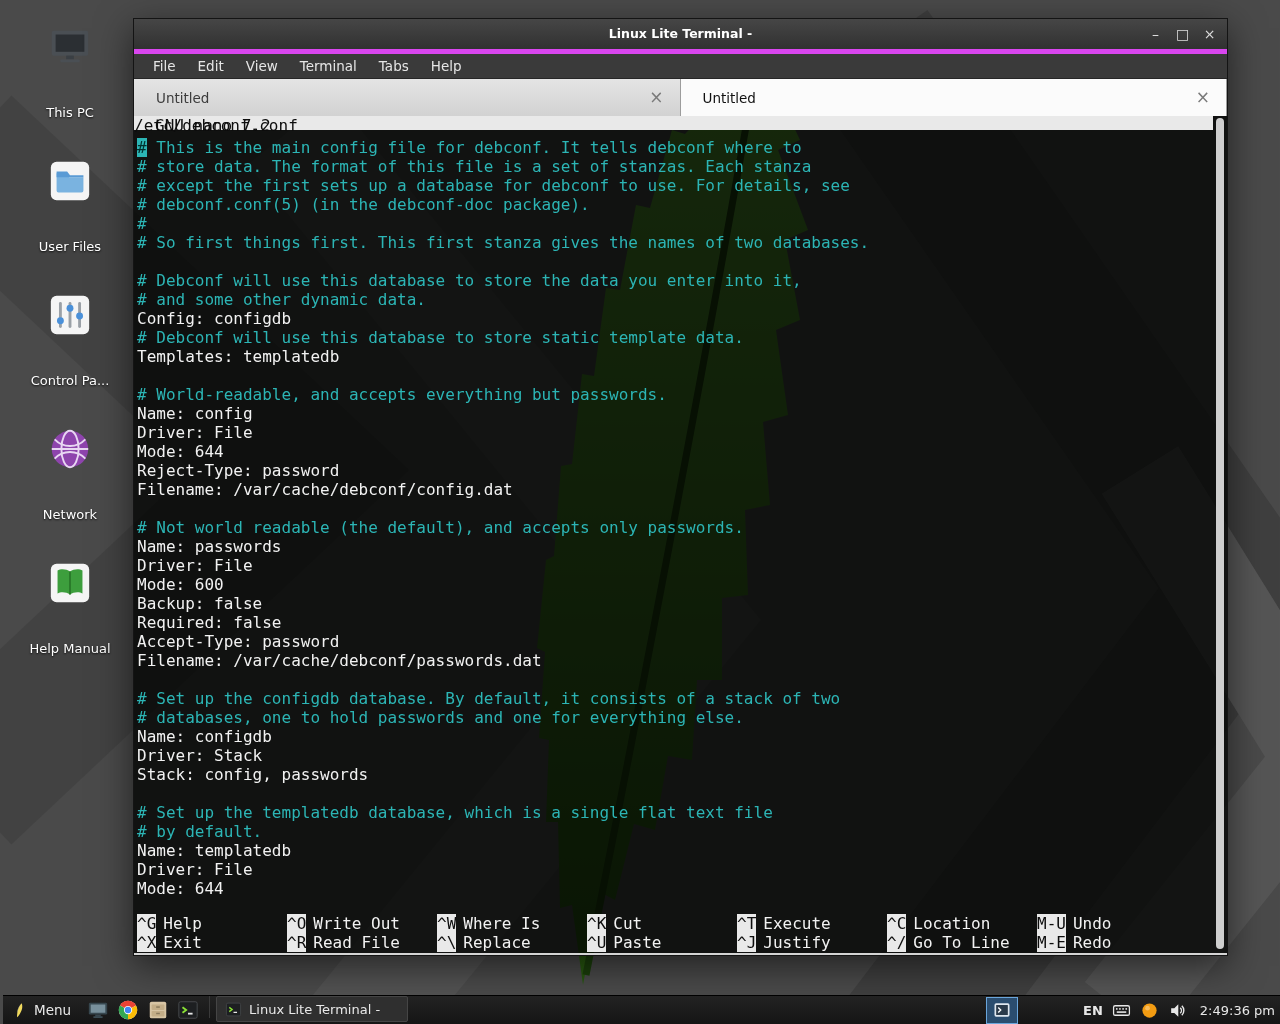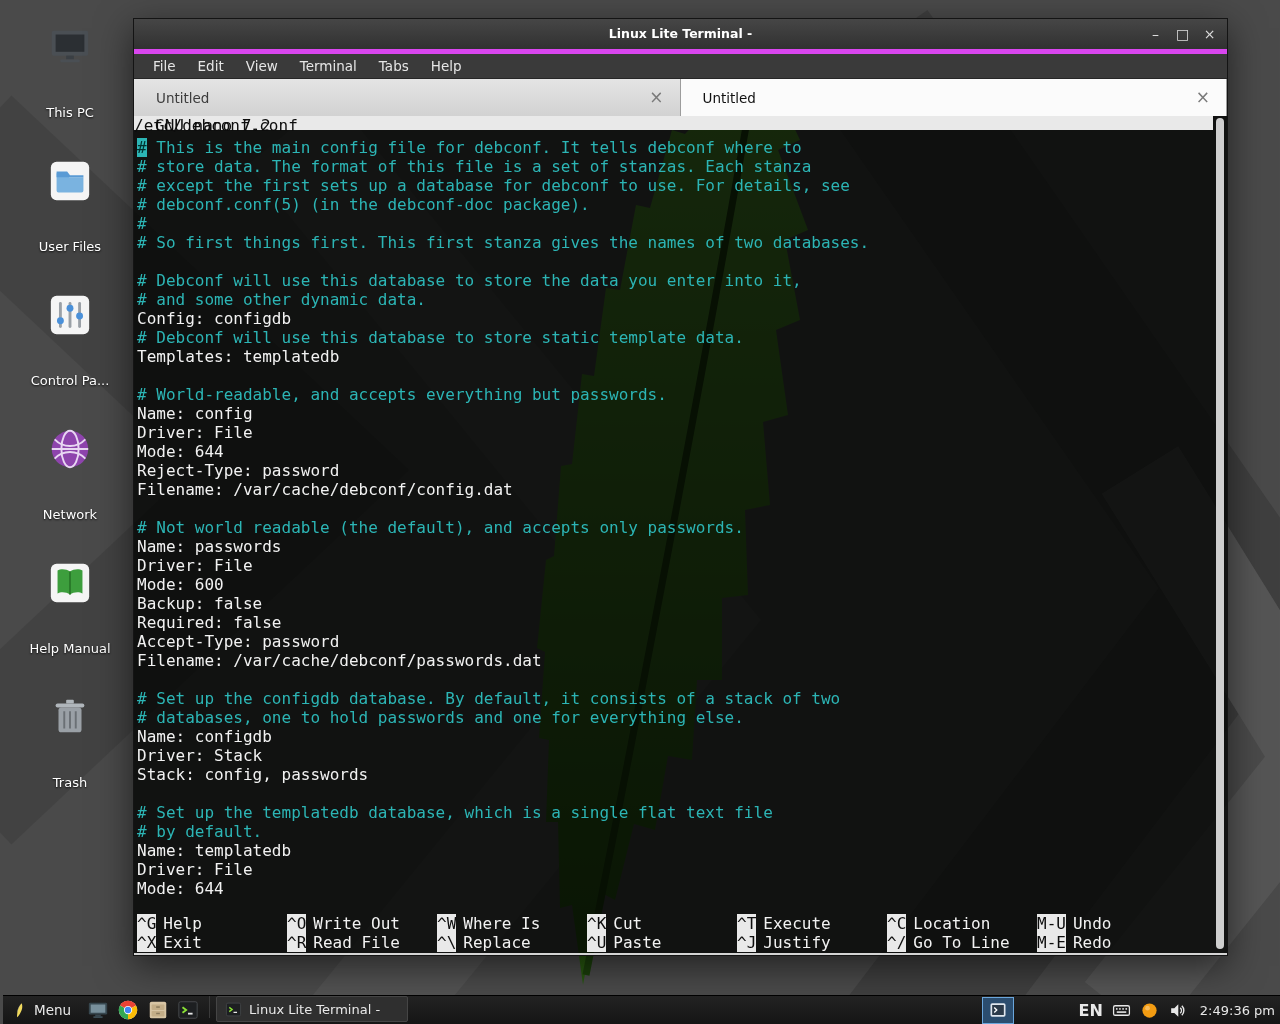--- a/index.html
+++ b/index.html
@@ -53,21 +53,21 @@
   .taskbar{position:absolute;left:3px;bottom:0;width:1280px;height:29px;background:linear-gradient(#232323,#151515);border-top:1px solid #000;display:flex;color:#e8e8e8;}
   .menu-btn{height:100%;display:flex;align-items:center;gap:7px;padding:0 12px 0 8px;cursor:pointer;}
   .menu-btn .lbl{font-size:13.5px;}
   .launchers{display:flex;align-items:center;}
   .launcher{width:28px;height:27px;display:flex;align-items:center;justify-content:center;cursor:pointer;margin:0 1px;border-radius:2px;}
   .tb-sep{width:1px;height:22px;background:#3a3a3a;margin:0 6px;}
   .task-btn{display:flex;align-items:center;gap:7px;height:26px;width:192px;background:#2f2f2f;border:1px solid #454545;border-radius:2px;padding:0 8px;font-size:13px;cursor:pointer;white-space:nowrap;overflow:hidden;}
   .tb-spacer{flex:1;}
   .tray{display:flex;align-items:center;gap:9px;padding-right:8px;}
   .tray-active{width:32px;height:27px;background:#2b4d6f;border:1px solid var(--tray_highlight,#6aa6dc);display:flex;align-items:center;justify-content:center;margin-right:56px;cursor:pointer;}
-  .tray-lang{font-size:16px;font-weight:bold;}
+  .tray-lang{font-size:13px;font-weight:bold;}
   .tray-icons{display:flex;align-items:center;gap:9px;}
   .tray-icon{display:flex;align-items:center;cursor:pointer;}
   .tray-clock{font-size:13px;margin-left:4px;white-space:nowrap;}
   .ic,.img{display:inline-flex;align-items:center;justify-content:center;}
 </style>
 </head>
 <body>
 
 <div class="screen">
 
@@ -144,35 +144,20 @@
       </div>
       <div class="dicon">
         <div class="img">
           <svg viewBox="0 0 48 48" width="46" height="46">
             <rect x="4" y="4" width="40" height="40" rx="6" fill="#f5f5f5"></rect>
             <path d="M24 12 c-4 -3 -10 -3 -13 -1 v24 c3 -2 9 -2 13 1 c4 -3 10 -3 13 -1 v-24 c-3 -2 -9 -2 -13 1 z" fill="#3d9e3d"></path>
             <line x1="24" y1="12" x2="24" y2="36" stroke="#2a7a2a" stroke-width="2"></line>
           </svg>
         </div>
         <div class="lbl">Help Manual</div>
-      </div>
-      <div class="dicon">
-        <div class="img">
-          <svg viewBox="0 0 48 48" width="46" height="46">
-            <rect x="12" y="14" width="24" height="26" rx="3" fill="#9aa0a6"></rect>
-            <g stroke="#6b7075" stroke-width="2">
-              <line x1="18" y1="18" x2="18" y2="36"></line>
-              <line x1="24" y1="18" x2="24" y2="36"></line>
-              <line x1="30" y1="18" x2="30" y2="36"></line>
-            </g>
-            <rect x="9" y="10" width="30" height="4" rx="2" fill="#b0b6bb"></rect>
-            <rect x="20" y="6" width="8" height="4" rx="1" fill="#b0b6bb"></rect>
-          </svg>
-        </div>
-        <div class="lbl">Trash</div>
       </div>
     </div>
 
   <div class="window">
     <div class="titlebar">
       <div class="title">Linux Lite Terminal -</div>
       <div class="win-controls">
         <span class="win-btn">–</span>
         <span class="win-btn">□</span>
         <span class="win-btn">×</span>

